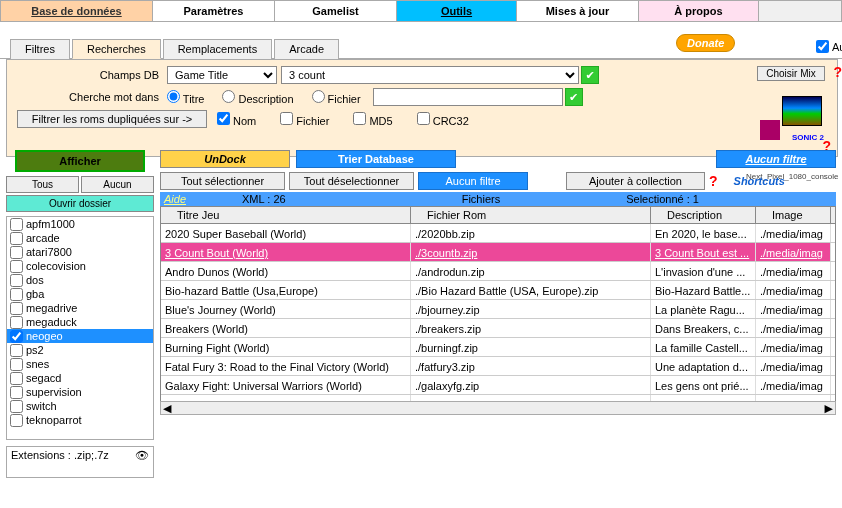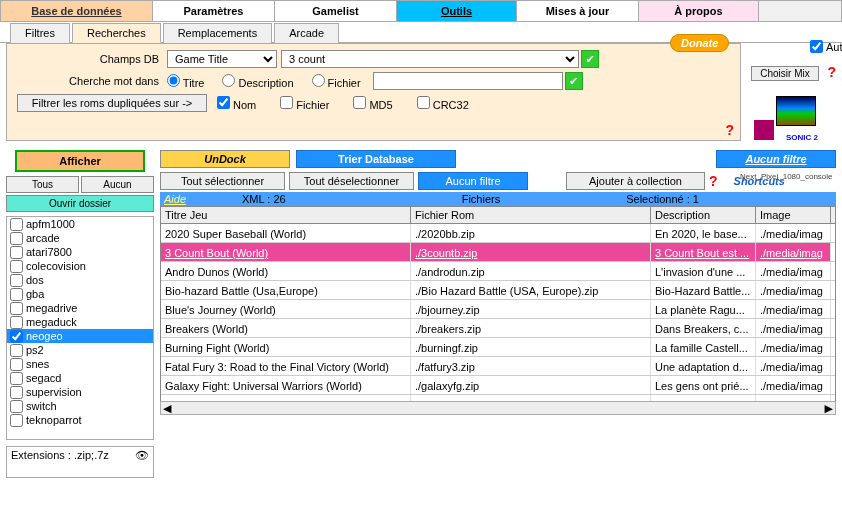--- a/index.html
+++ b/index.html
@@ -3,31 +3,31 @@
 <meta charset="utf-8">
 <style>
   * { box-sizing: border-box; margin: 0; padding: 0; font-family: Arial, sans-serif; font-size: 11px; }
   body { background: #fff; width: 842px; height: 508px; overflow: hidden; position: relative; }
   .main-tabs { display: flex; border: 1px solid #aaa; background: #f0f0f0; }
   .main-tab { padding: 4px 0; text-align: center; border-right: 1px solid #aaa; cursor: pointer; font-weight: bold; }
   .main-tab.orange { background: #ffd2a6; color: #333; text-decoration: underline; width: 152px; }
   .main-tab.cyan { background: #00bfff; color: #000; text-decoration: underline; width: 120px; }
   .main-tab.plain { background: #fff; width: 122px; }
   .main-tab.pink { background: #ffe0f0; width: 120px; }
-  .sub-tabs { display: flex; border-bottom: 1px solid #aaa; margin-top: 0; text-align: right; }
+  .sub-tabs { display: flex; border-bottom: 1px solid #aaa; margin-top: 16px; text-align: right; }
   .sub-tab { padding: 3px 14px; border: 1px solid #aaa; border-bottom: none; margin-right: 2px; background: #f0f0f0; cursor: pointer; position: relative; top: 1px; }
   .sub-tab.active { background: #ffefd6; border-bottom: 1px solid #ffefd6; }
-  .search-panel { background: #ffefd6; border: 1px solid #aaa; padding: 6px 10px 24px 10px; margin: 0 6px 4px 6px; position: relative; width: 735px; }
+  .search-panel { background: #ffefd6; border: 1px solid #aaa; padding: 6px 10px 24px 10px; margin: 0 6px 4px 6px; position: relative; width: 832px; }
   .row { display: flex; align-items: center; margin-bottom: 4px; }
   .lbl-right { width: 150px; text-align: right; padding-right: 8px; }
   select, input[type=text] { border: 1px solid #888; background: #fff; padding: 1px 3px; height: 18px; }
   .check-green { width: 18px; height: 18px; background: #3c3; color: #fff; display: inline-flex; align-items: center; justify-content: center; border: 1px solid #2a2; cursor: pointer; margin-left: 2px; }
   .btn { border: 1px solid #888; background: #eee; padding: 2px 8px; cursor: pointer; text-align: center; }
   .left-col { position: absolute; left: 6px; top: 150px; width: 148px; }
-  .afficher-btn { width: 130px; height: 22px; background: #fdba74; border: 2px solid #0a0; color: #000; font-weight: bold; display: flex; align-items: center; justify-content: center; margin-left: 9px; cursor: pointer; }
+  .afficher-btn { width: 130px; height: 22px; background: #4d7c0f; border: 2px solid #0a0; color: #000; font-weight: bold; display: flex; align-items: center; justify-content: center; margin-left: 9px; cursor: pointer; }
   .btn-row { display: flex; gap: 2px; margin-top: 4px; }
   .tous-btn, .aucun-btn { flex: 1; border: 1px solid #888; background: #eee; padding: 2px 11px; cursor: pointer; text-align: center; font-size: 10px; }
   .ouvrir-btn { width: 100%; border: 1px solid #888; background: #5eead4; padding: 2px 0; cursor: pointer; text-align: center; margin-top: 2px; font-size: 10px; }
   .sys-list { border: 1px solid #aaa; height: 224px; overflow: auto; margin-top: 4px; background: #fff; font-size: 10px; }
   .sys-item { display: flex; align-items: center; padding: 0 3px; cursor: pointer; height: 14px; }
   .sys-item input { margin-right: 3px; }
   .sys-item.sel { background: #1e90ff; color: #fff; }
   .ext-box { border: 1px solid #aaa; padding: 2px 4px; margin-top: 6px; height: 32px; position: relative; }
   .eye { position: absolute; right: 4px; top: 2px; cursor: pointer; }
   .mid-area { position: absolute; left: 160px; top: 150px; right: 6px; }
@@ -38,26 +38,26 @@
   .tool-row2 { display: flex; gap: 4px; margin-bottom: 2px; align-items: center; }
   .btn2 { border: 1px solid #888; background: #eee; width: 125px; text-align: center; padding: 2px 0; cursor: pointer; }
   .btn2.blue { background: #1e90ff; color: #fff; border-color: #1870cc; }
   .info-row { display: flex; background: #4aa0ff; color: #000; padding: 1px 4px; font-size: 10px; }
   .info-row .aide { color: #ffff80; text-decoration: underline; font-style: italic; cursor: pointer; }
   .info-row span { margin-right: 6px; }
   .shortcuts { color: #1060d0; font-style: italic; font-weight: bold; cursor: pointer; margin-left: 12px; }
   .qmark { color: #f00; font-weight: bold; font-size: 14px; cursor: pointer; }
   .grid { border: 1px solid #888; }
   .gh { display: flex; background: #eee; border-bottom: 1px solid #888; }
-  .gh div { border-right: 1px solid #888; padding: 2px 4px; font-weight: normal; }
+  .gh div { border-right: 1px solid #888; padding: 2px 16px; font-weight: normal; }
   .gr { display: flex; border-bottom: 1px solid #ccc; background: #fff; }
   .gr div { border-right: 1px solid #ddd; padding: 2px 4px; overflow: hidden; white-space: nowrap; text-overflow: ellipsis; height: 18px; line-height: 16px; }
   .gr.sel div { background: #ec4899; color: #fff; text-decoration: underline; }
   .c1 { width: 250px; } .c2 { width: 240px; } .c3 { width: 105px; } .c4 { width: 75px; }
-  .right-col { position: absolute; right: 12px; top: 34px; width: 90px; text-align: center; }
+  .right-col { position: absolute; right: 6px; top: 34px; width: 90px; text-align: center; }
   .donate { background: #ffa500; color: #fff; border-radius: 10px; padding: 2px 10px; font-weight: bold; font-style: italic; display: inline-block; cursor: pointer; border: 1px solid #c80; }
   .auto-tpl { font-size: 10px; margin-top: 4px; display: flex; align-items: center; gap: 3px; }
   .choisir { border: 1px solid #888; background: #eee; padding: 1px 8px; cursor: pointer; margin-top: 6px; font-size: 10px; }
   .thumb { width: 62px; height: 44px; margin: 15px auto; position: relative; }
   .thumb-img { width: 40px; height: 30px; background: linear-gradient(#005, #08f 40%, #0c0 60%, #850 100%); border: 1px solid #000; position: absolute; right: 0; top: 0; }
   .thumb-box { width: 20px; height: 20px; background: #a06; position: absolute; left: 0; bottom: 0; }
   .thumb-lbl { font-size: 8px; color: #444; margin-top: 32px; }
   .scroll-gutter { position: absolute; bottom: 0; left: 0; right: 0; height: 14px; background: #eee; border: 1px solid #aaa; display: flex; align-items: center; justify-content: space-between; padding: 0 2px; }
 </style>
 </head>

